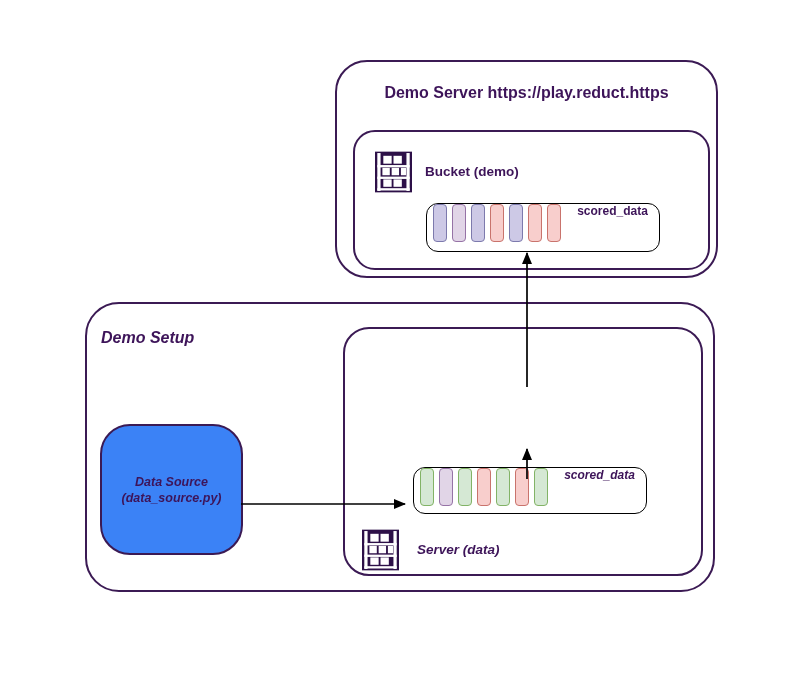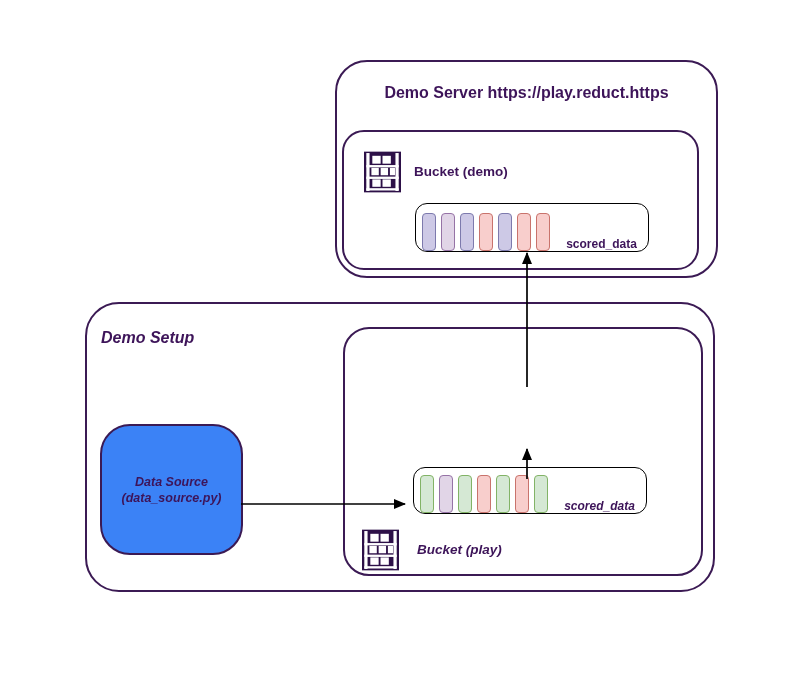--- a/index.html
+++ b/index.html
@@ -11,21 +11,21 @@
   }
   .box{position:absolute;background:#ffffff;box-sizing:border-box;}
   .outer-box{border:2px solid var(--border-dark,#3b1a54);border-radius:32px;}
   .bucket-box{border:2px solid var(--border-dark,#3b1a54);border-radius:24px;}
   .big-title{font-size:16px;font-weight:bold;white-space:nowrap;}
   .shape-label{font-size:13.5px;font-weight:bold;white-space:nowrap;}
 
   .strip{
     position:absolute;box-sizing:border-box;background:#fff;
     border:1.5px solid var(--strip-border,#000);border-radius:12px;
-    display:flex;align-items:flex-end;padding-left:6px;
+    display:flex;align-items:flex-start;padding-left:6px;
   }
   .strip-label{flex:1;text-align:center;font-size:12px;font-weight:bold;}
   .pill{
     width:14px;height:38px;border-radius:4px;margin-right:5px;
     box-sizing:border-box;border:1.5px solid #000;flex:0 0 auto;
   }
   .pill--lavender{background:var(--pill-lavender-fill,#cdc9e6);border-color:var(--pill-lavender-border,#7d7aad);}
   .pill--purple{background:var(--pill-purple-fill,#e1d5e7);border-color:var(--pill-purple-border,#9673a6);}
   .pill--pink{background:var(--pill-pink-fill,#f8cecc);border-color:var(--pill-pink-border,#c9736c);}
   .pill--green{background:var(--pill-green-fill,#d5e8d4);border-color:var(--pill-green-border,#82b366);}
@@ -46,21 +46,21 @@
   #arrow-layer{position:absolute;left:0;top:0;width:800px;height:680px;pointer-events:none;}
 </style>
 </head>
 <body>
 
 <div id="stage">
 
   <div class="box outer-box" style="left:335px;top:60px;width:383px;height:218px;">
     <div class="big-title" style="position:absolute;left:0;top:22px;width:100%;text-align:center;">Demo Server https://play.reduct.https</div>
 
-    <div class="box bucket-box" style="left:5px;top:68px;width:357px;height:140px;border-radius:22px;">
+    <div class="box bucket-box" style="left:16px;top:68px;width:357px;height:140px;border-radius:22px;">
 
       <svg class="bucket-icon" style="left:20px;top:18px;" viewBox="0 0 40 44">
         <rect x="0" y="0" width="40" height="44" fill="#2d1048"></rect>
         <rect x="2.5" y="1.5" width="3.5" height="41" fill="#fff"></rect>
         <rect x="34" y="1.5" width="3.5" height="41" fill="#fff"></rect>
         <rect x="2.5" y="14.5" width="35" height="2.5" fill="#fff"></rect>
         <rect x="2.5" y="27" width="35" height="2.5" fill="#fff"></rect>
         <rect x="2.5" y="39.5" width="35" height="2.5" fill="#fff"></rect>
         <rect x="9" y="4.5" width="9" height="8.5" fill="#fff"></rect>
         <rect x="20" y="4.5" width="9" height="8.5" fill="#fff"></rect>
@@ -121,21 +121,21 @@
         <rect x="2.5" y="39.5" width="35" height="2.5" fill="#fff"></rect>
         <rect x="9" y="4.5" width="9" height="8.5" fill="#fff"></rect>
         <rect x="20" y="4.5" width="9" height="8.5" fill="#fff"></rect>
         <rect x="8" y="17.5" width="8" height="8" fill="#fff"></rect>
         <rect x="18" y="17.5" width="8" height="8" fill="#fff"></rect>
         <rect x="28" y="17.5" width="5.5" height="8" fill="#fff"></rect>
         <rect x="9" y="30" width="9" height="8" fill="#fff"></rect>
         <rect x="20" y="30" width="9" height="8" fill="#fff"></rect>
       </svg>
 
-      <div class="shape-label" style="position:absolute;left:72px;top:213px;">Bucket (play)</div>
+      <div class="shape-label" style="position:absolute;left:72px;top:213px;">Server (data)</div>
     </div>
   </div>
 
   <svg id="arrow-layer">
     <defs>
       <marker id="ah" markerUnits="userSpaceOnUse" markerWidth="13" markerHeight="11" refX="11" refY="5" orient="auto">
         <path d="M0,0 L12,5 L0,10 z" fill="#000"></path>
       </marker>
     </defs>
 

